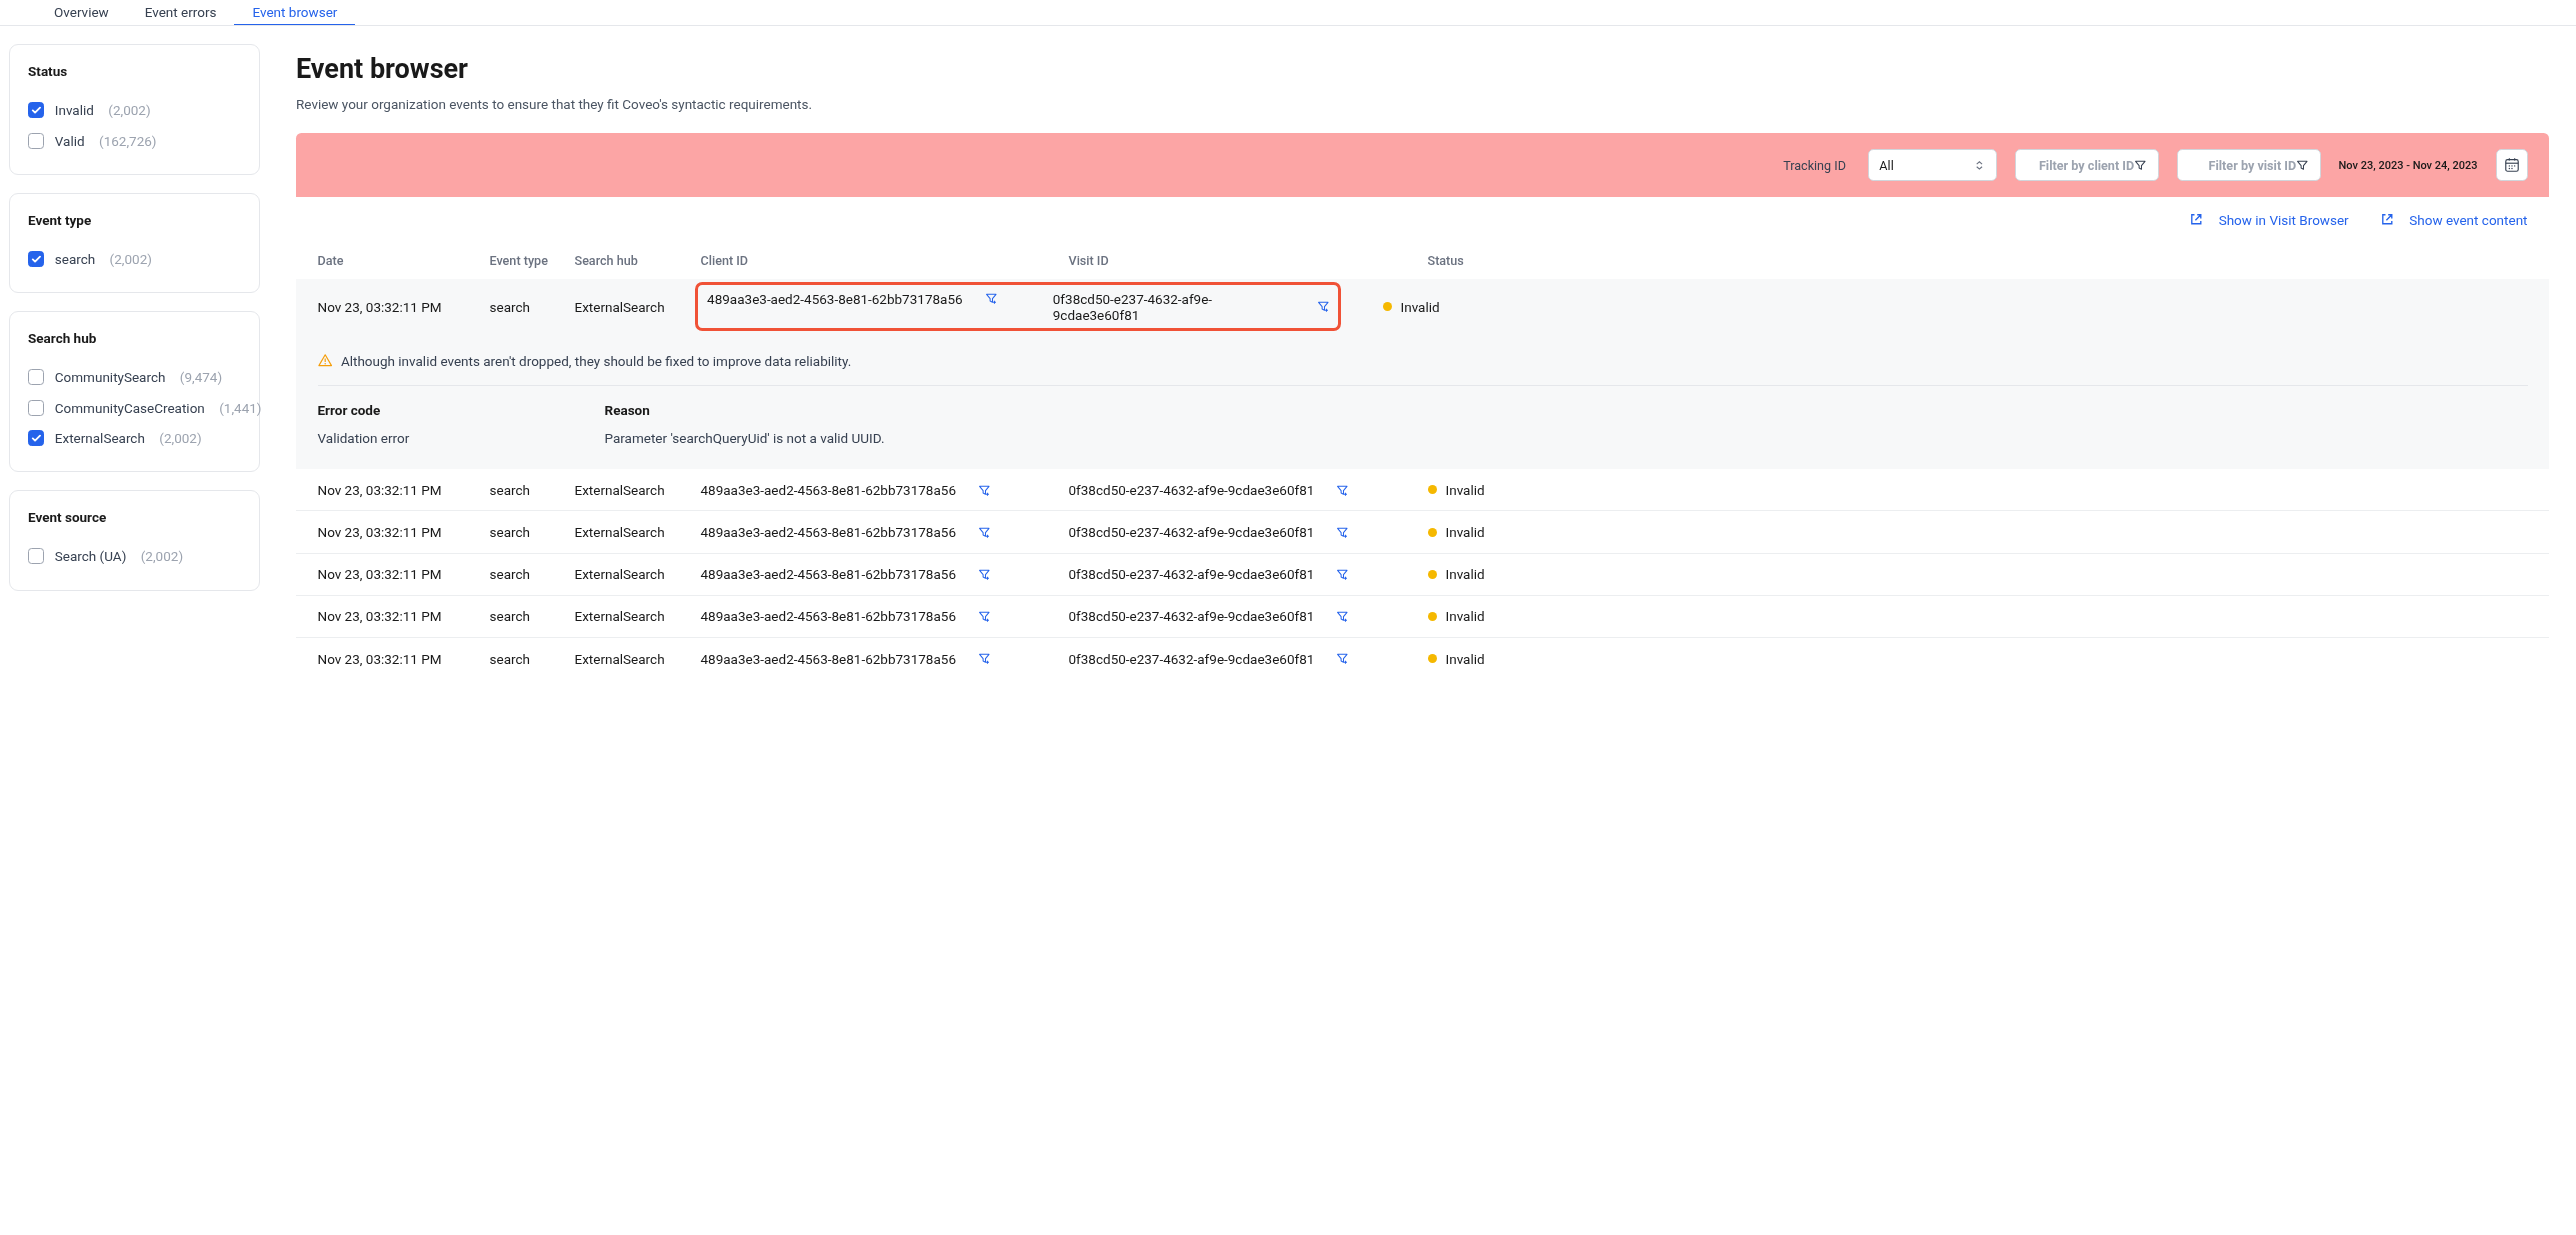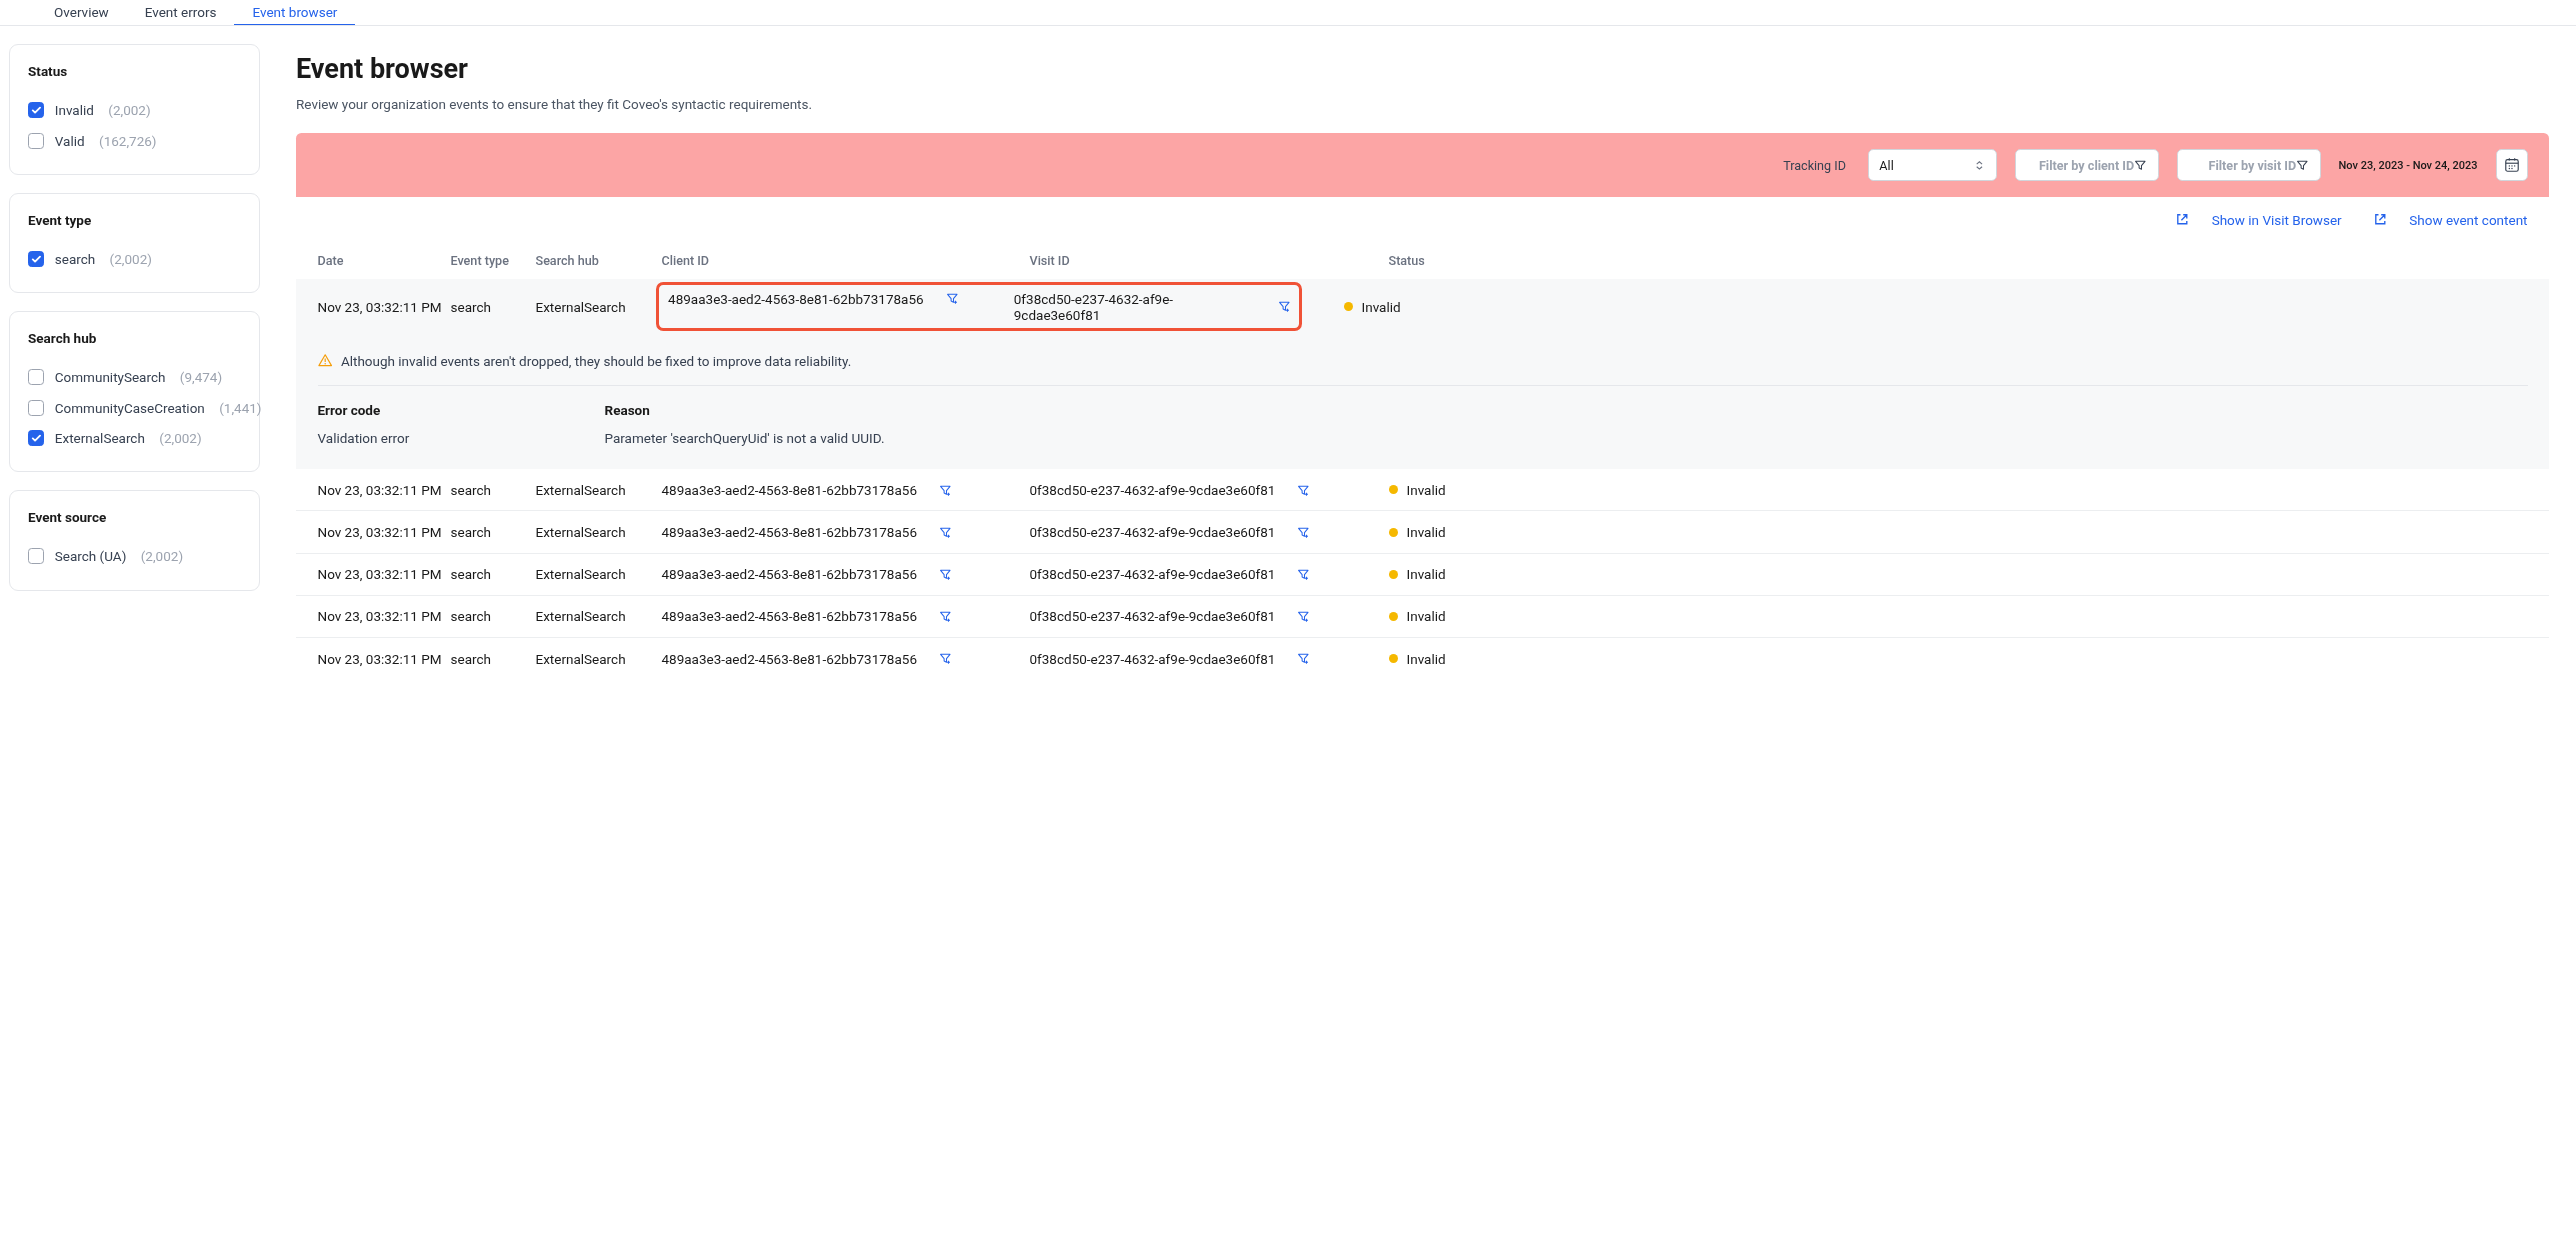--- a/index.html
+++ b/index.html
@@ -23,23 +23,23 @@
 .page-title { font-size: 27px; font-weight: 700; margin-bottom: 10.8px; }
 .page-desc { font-size: 13.5px; color: #4b5563; margin-bottom: 21.5px; }
 .toolbar { background: #fca5a5; padding: 16px 21.5px; display: flex; align-items: center; gap: 18px; justify-content: flex-end; border-top-left-radius: 5.4px; border-top-right-radius: 5.4px; }
 .toolbar-label { font-size: 12.6px; color: #374151; margin-right: 3.6px; }
 .select, .input { height: 32px; border: 0.9px solid #d1d5db; border-radius: 5.4px; background: #fff; padding: 0 10.8px; font-size: 12.6px; display: flex; align-items: center; }
 .select { width: 129px; justify-content: space-between; cursor: pointer; }
 .input { width: 144px; color: #9ca3af; justify-content: flex-end; font-weight: bold; }
 .date-text { font-size: 11px; color: #1a1a1a; font-weight: 500; }
 .icon-btn { width: 32px; height: 32px; border: 0.9px solid #d1d5db; border-radius: 5.4px; background: #fff; display: flex; align-items: center; justify-content: center; cursor: pointer; }
 .actions { display: flex; justify-content: flex-end; gap: 32px; padding: 14.4px 21.5px; }
-.link { color: #2563eb; font-size: 13.5px; cursor: pointer; display: flex; align-items: center; gap: 23px; }
+.link { color: #2563eb; font-size: 13.5px; cursor: pointer; display: flex; align-items: center; gap: 16px; }
 .table-head { display: flex; padding: 10.8px 21.5px; font-size: 12.6px; color: #6b7280; font-weight: 500; }
-.col-date { width: 133px; }
+.col-date { width: 172px; }
 .col-type { width: 85px; }
 .col-hub { width: 126px; }
 .col-client { width: 368px; }
 .col-visit { width: 359px; }
 .col-status { width: 90px; }
 .row { display: flex; align-items: center; padding: 12.6px 21.5px; font-size: 13.5px; color: #1a1a1a; }
 .row.expanded { background: #f7f8f9; }
 .row.sub { border-top: 0.9px solid #eceef0; }
 .cell-id { display: flex; align-items: center; gap: 22px; }
 .filter-icon-sm { color: #2563eb; cursor: pointer; flex-shrink: 0; }

